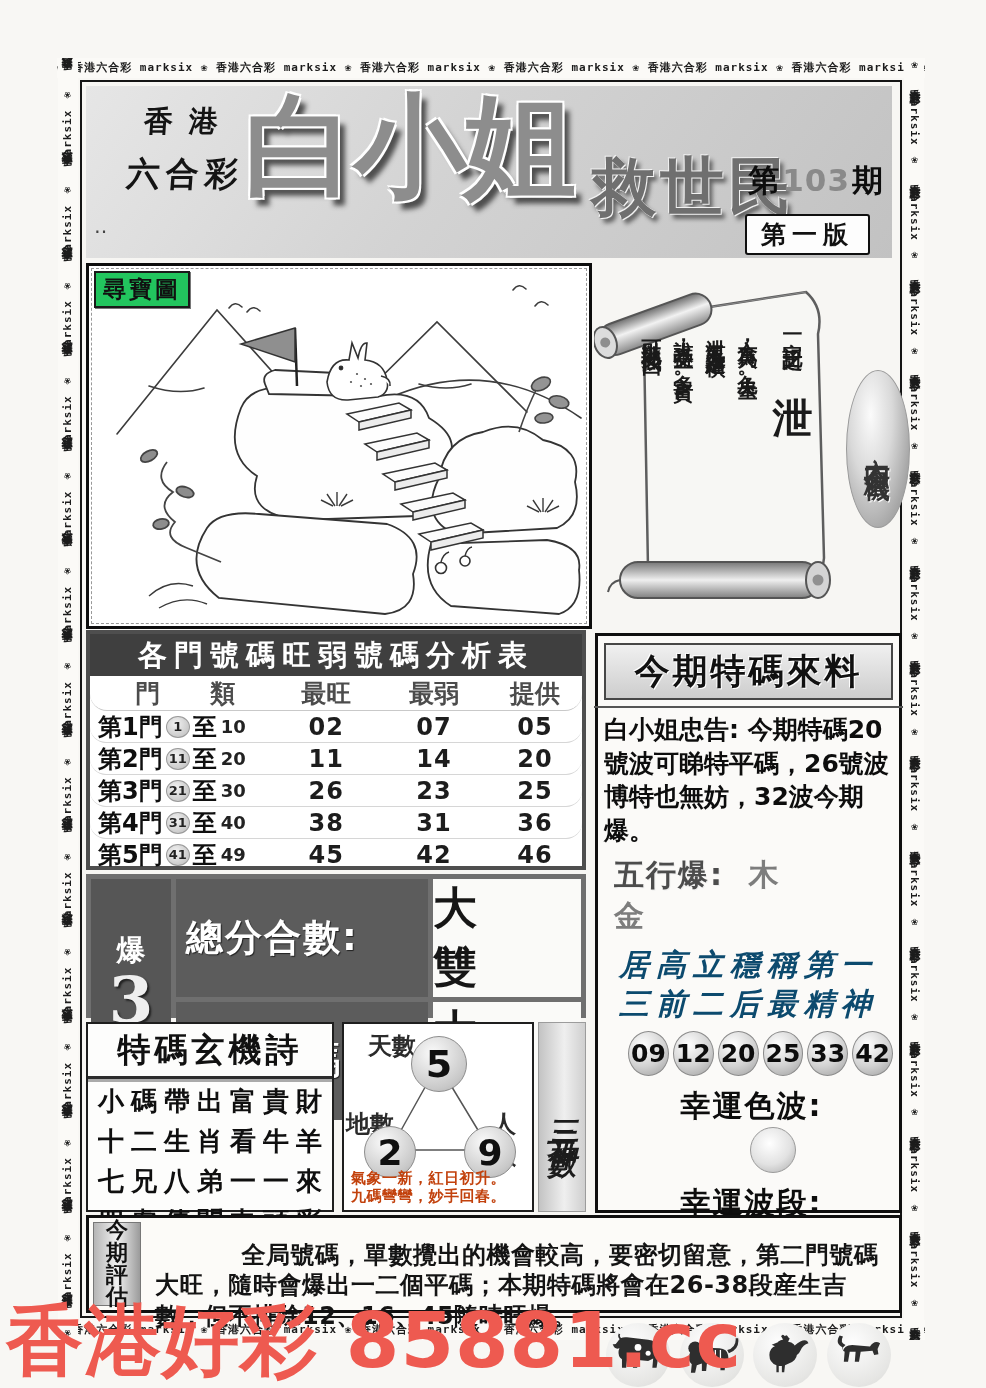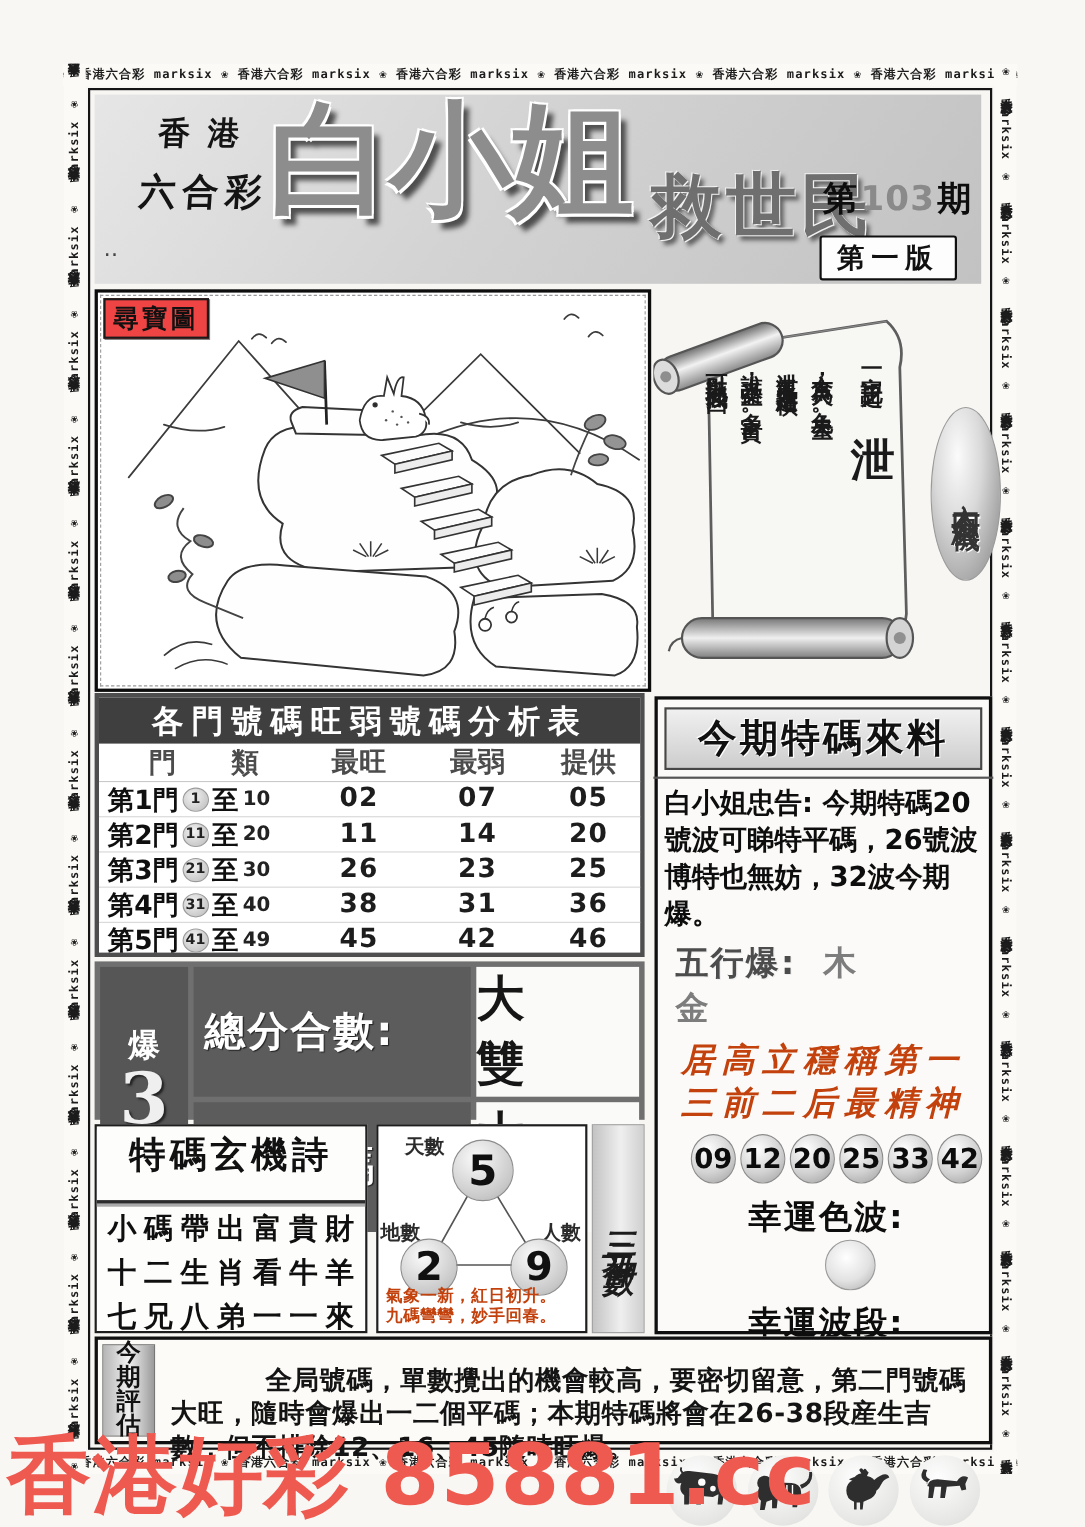--- a/index.html
+++ b/index.html
@@ -59,21 +59,21 @@
   .edition{
     position:absolute;right:22px;top:128px;background:#fdfdfd;border:2px solid #101010;
     border-radius:3px;padding:2px 14px;font-size:25px;font-weight:900;letter-spacing:6px;
   }
   
   .map{
     left:86px;top:263px;width:500px;height:360px;background:#fff;
     border:3px solid #0d0d0d;outline:1px dashed #999;outline-offset:-6px;
   }
   .map-label{
-    position:absolute;left:5px;top:5px;z-index:3;background:#ef4444;
+    position:absolute;left:5px;top:5px;z-index:3;background:#22c55e;
     border:2px solid #1a1a1a;padding:1px 7px;font-size:23px;font-weight:900;
     letter-spacing:3px;box-shadow:1px 1px 0 #777;
   }
   .map svg{position:absolute;left:0;top:0;}
   
   .scrollbox{left:594px;top:262px;width:260px;height:362px;}
   .scroll-text{
     position:absolute;top:62px;left:62px;right:34px;height:238px;
     writing-mode:vertical-rl;font-weight:800;font-size:20px;color:#1a1a1a;
     letter-spacing:3px;line-height:1.35;
@@ -88,21 +88,21 @@
     writing-mode:vertical-rl;font-size:26px;font-weight:900;color:#333;
     letter-spacing:6px;text-shadow:1px 1px 0 #fff;
   }
   
   .table-box{left:86px;top:630px;width:500px;height:240px;background:#fff;
     border:4px solid #4e4e4e;box-sizing:border-box;}
   .table-title{
     height:42px;line-height:42px;background:#3f3f3f;color:#fff;text-align:center;
     font-size:29px;font-weight:800;letter-spacing:7px;
   }
-  .thead,.trow{display:flex;}
+  .thead,.trow{display:flex;align-items:center;border-radius:17px;}
   .thead{height:34px;font-size:25px;font-weight:800;color:#4c4c4c;border-bottom:1px solid #c9c9c9;}
   .trow{height:31px;font-size:24px;border-bottom:1px solid #d6d6d6;}
   .trow:last-child{border-bottom:none;}
   .c-gate{width:178px;padding-left:8px;display:flex;align-items:center;gap:2px;}
   .c-best,.c-weak{width:110px;text-align:center;}
   .c-give{width:96px;text-align:center;}
   .gate-name,.gate-to{font-weight:900;color:#0f0f0f;}
   .gate-hi{font-size:18px;font-weight:700;color:#222;margin-left:2px;}
   .circ{
     display:inline-flex;align-items:center;justify-content:center;
@@ -131,32 +131,32 @@
     text-shadow:1px 1px 1px #222;box-sizing:border-box;
   }
   .burst-value{
     flex:1;background:#fafaf8;color:#161616;display:flex;align-items:center;
     justify-content:center;font-size:44px;font-weight:900;letter-spacing:16px;
   }
   
   .poem{left:86px;top:1022px;width:248px;height:190px;background:#fdfdfc;
     border:2px solid #1e1e1e;box-sizing:border-box;}
   .poem-title{
-    text-align:center;font-size:33px;font-weight:900;letter-spacing:4px;padding:4px 0 18px;
+    text-align:center;font-size:33px;font-weight:900;letter-spacing:4px;padding:4px 0 3px;
     border-bottom:3px solid #2c2c2c;box-shadow:0 3px 0 #aaa;
   }
   .poem-line{
     display:flex;justify-content:space-between;padding:0 10px;
     font-size:26px;font-weight:900;margin-top:5px;color:#0f0f0f;
   }
   
   .tri{left:342px;top:1022px;width:192px;height:190px;background:#fff;
     border:2px solid #1e1e1e;box-sizing:border-box;}
   .tri svg{position:absolute;left:0;top:0;}
-  .tri-label{position:absolute;font-size:18px;font-weight:800;color:#2b2b2b;}
+  .tri-label{position:absolute;font-size:24px;font-weight:800;color:#2b2b2b;}
   .tri-num{
     position:absolute;display:flex;align-items:center;justify-content:center;
     border-radius:50%;background:radial-gradient(circle at 38% 30%,#fafafa,#c9c9c9 70%,#aaa);
     border:1px solid #8c8c8c;font-weight:900;color:#101010;
   }
   .tri-cap{position:absolute;left:7px;font-size:15px;font-weight:900;color:#c2410c;letter-spacing:.5px;}
   .sanyuan{
     left:538px;top:1022px;width:48px;height:190px;
     background:linear-gradient(90deg,#c3c3c3,#efefef 55%,#cfcfcf);
     border:1px solid #9c9c9c;display:flex;align-items:center;justify-content:center;
@@ -175,21 +175,21 @@
     text-shadow:-1px -1px 0 #fff,1px 1px 0 #fff;
   }
   .sp-rule{height:2px;background:#555;margin:6px -10px 5px;}
   .sp-advice{font-size:25px;font-weight:800;line-height:1.34;color:#0d0d0d;}
   .sp-wuxing{margin-top:8px;padding-left:10px;font-size:30px;font-weight:900;}
   .sp-wuxing .lab{color:#4c4c4c;text-shadow:1px 1px 0 #eee;letter-spacing:2px;}
   .sp-wuxing .val{color:#7d7d7d;letter-spacing:26px;margin-left:14px;}
   .sp-hand{
     margin-top:8px;text-align:center;
     font-family:"DejaVu Serif","Liberation Serif",serif;font-style:italic;
-    font-size:30px;font-weight:700;letter-spacing:7px;color:#c2410c;line-height:1.3;
+    font-size:30px;font-weight:700;letter-spacing:7px;color:#0c4a6e;line-height:1.3;
   }
   .balls{display:flex;gap:4px;margin-top:8px;justify-content:center;margin-left:24px;}
   .ball{
     width:43px;height:43px;border-radius:50%;
     background:radial-gradient(circle at 36% 30%,#ffffff,#d2d2d2 55%,#9d9d9d);
     border:1px solid #8b8b8b;display:flex;align-items:center;justify-content:center;
     font-size:25px;font-weight:900;color:#0c0c0c;
   }
   .lucky-row{display:flex;align-items:center;margin-top:10px;padding-left:6px;flex-direction:column;}
   .lucky-lab{font-size:30px;font-weight:900;letter-spacing:2px;color:#0d0d0d;}

